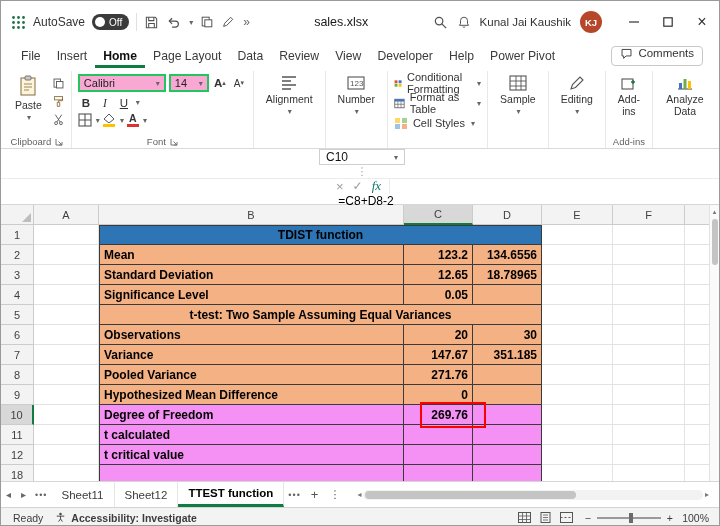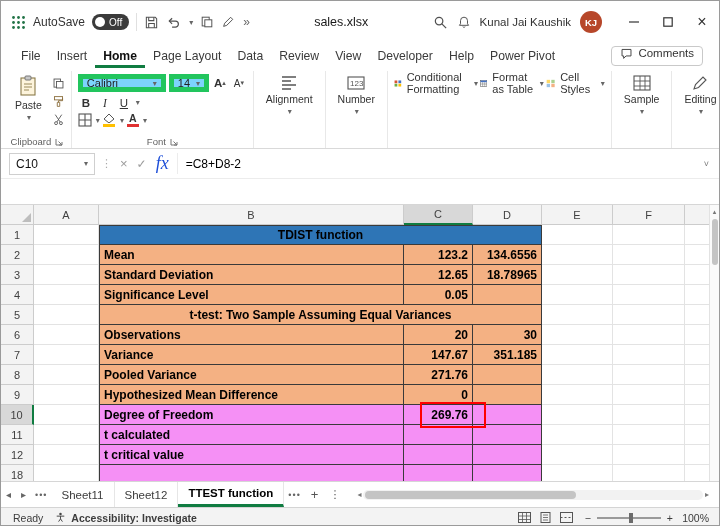--- a/index.html
+++ b/index.html
@@ -31,39 +31,39 @@
 
   
   .ribbon { height:80px; background:#fff; border-bottom:1px solid #D9D9D9; display:flex; align-items:stretch; padding:2px 2px 0 2px; }
   .rgroup { position:relative; display:flex; align-items:flex-start; padding:3px 6px 14px 6px; border-right:1px solid #E8E8E8; }
   .rgroup.col { flex-direction:column; align-items:center; }
   .grouplabel { position:absolute; bottom:1px; left:0; right:0; text-align:center; font-size:9.5px; color:#5f5f5f; display:flex; justify-content:center; align-items:center; gap:4px; }
   .bigbtn { display:flex; flex-direction:column; align-items:center; justify-content:center; font-size:10.5px; color:#333; gap:2px; padding:1px 6px; text-align:center; }
   .minicol { display:flex; flex-direction:column; gap:5px; margin-left:4px; padding-top:3px; }
   .fontcol { display:flex; flex-direction:column; gap:2px; }
   .fontrow { display:flex; align-items:center; gap:3px; }
-  .combo { border:5px solid #22c55e; font-size:11px; color:#222; height:18px; display:flex; align-items:center; gap:5px; padding:0 4px; background:#7dd3fc; }
+  .combo { border:2px solid #22c55e; font-size:11px; color:#222; height:18px; display:flex; align-items:center; gap:5px; padding:0 4px; background:#f9a8d4; }
   .fmtbtn { min-width:16px; height:17px; display:flex; align-items:center; justify-content:center; font-size:11.5px; color:#333; }
   .b { font-weight:700; }
   .i { font-style:italic; font-family:"Liberation Serif", serif; }
   .u { text-decoration:underline; }
   .colorbtn { display:flex; flex-direction:column; align-items:center; line-height:10px; font-size:10.5px; font-weight:700; color:#333; }
   .bar { width:12px; height:3px; margin-top:1px; }
   .stylerow { display:flex; align-items:center; gap:5px; font-size:11px; color:#333; height:18px; }
-  .stylecol { display:flex; flex-direction:row; justify-content:center; gap:2px; }
+  .stylecol { display:flex; flex-direction:column; justify-content:center; gap:2px; }
 
   
-  .formulabar { height:30px; display:flex; align-items:center; background:#fff; padding:0 4px 0 8px; border-bottom:1px solid #ECECEC; }
+  .formulabar { height:30px; display:flex; align-items:center; background:#fff; padding:0 4px 0 8px; border-bottom:1px solid #ECECEC;flex-direction:column; }
   .namebox { width:86px; height:22px; border:1px solid #cfcfcf; display:flex; align-items:center; padding:0 6px; font-size:12px; color:#111; }
   .namebox span:first-child { flex:1; }
   .fbdots { color:#a9a9a9; font-size:11px; padding:0 6px; }
   .fbicons { display:flex; align-items:center; gap:9px; padding:0 8px 0 2px; border-right:1px solid #ECECEC; }
   .fbx { color:#9c9c9c; font-size:13px; }
   .fbcheck { color:#9c9c9c; font-size:12px; }
-  .fx { font-style:italic; font-family:"Liberation Serif", serif; font-size:18px; color:#1d4ed8; }
+  .fx { font-style:italic; font-family:"Liberation Serif", serif; font-size:13px; color:#0f766e; }
   .formulatext { font-size:12px; color:#000; padding-left:8px; flex:1; }
   .fbexpand { color:#777; font-size:9px; padding:0 6px; }
   .fbspacer { height:26px; background:#fff; border-bottom:1px solid #D6D6D6; }
 
   
   .grid { position:relative; height:276px; overflow:hidden; background:#fff; }
   .headrow { display:flex; height:20px; }
   .corner { width:33px; height:20px; background:#F3F3F3; border-right:1px solid #CCC; border-bottom:1px solid #CCC; position:relative; }
   .corner::after { content:""; position:absolute; right:2px; bottom:2px; border-left:9px solid transparent; border-bottom:9px solid #BDBDBD; }
   .colhdr { height:20px; background:#F3F3F3; border-right:1px solid #CCC; border-bottom:1px solid #CCC; font-size:11px; color:#3F3F3F; display:flex; align-items:center; justify-content:center; }

